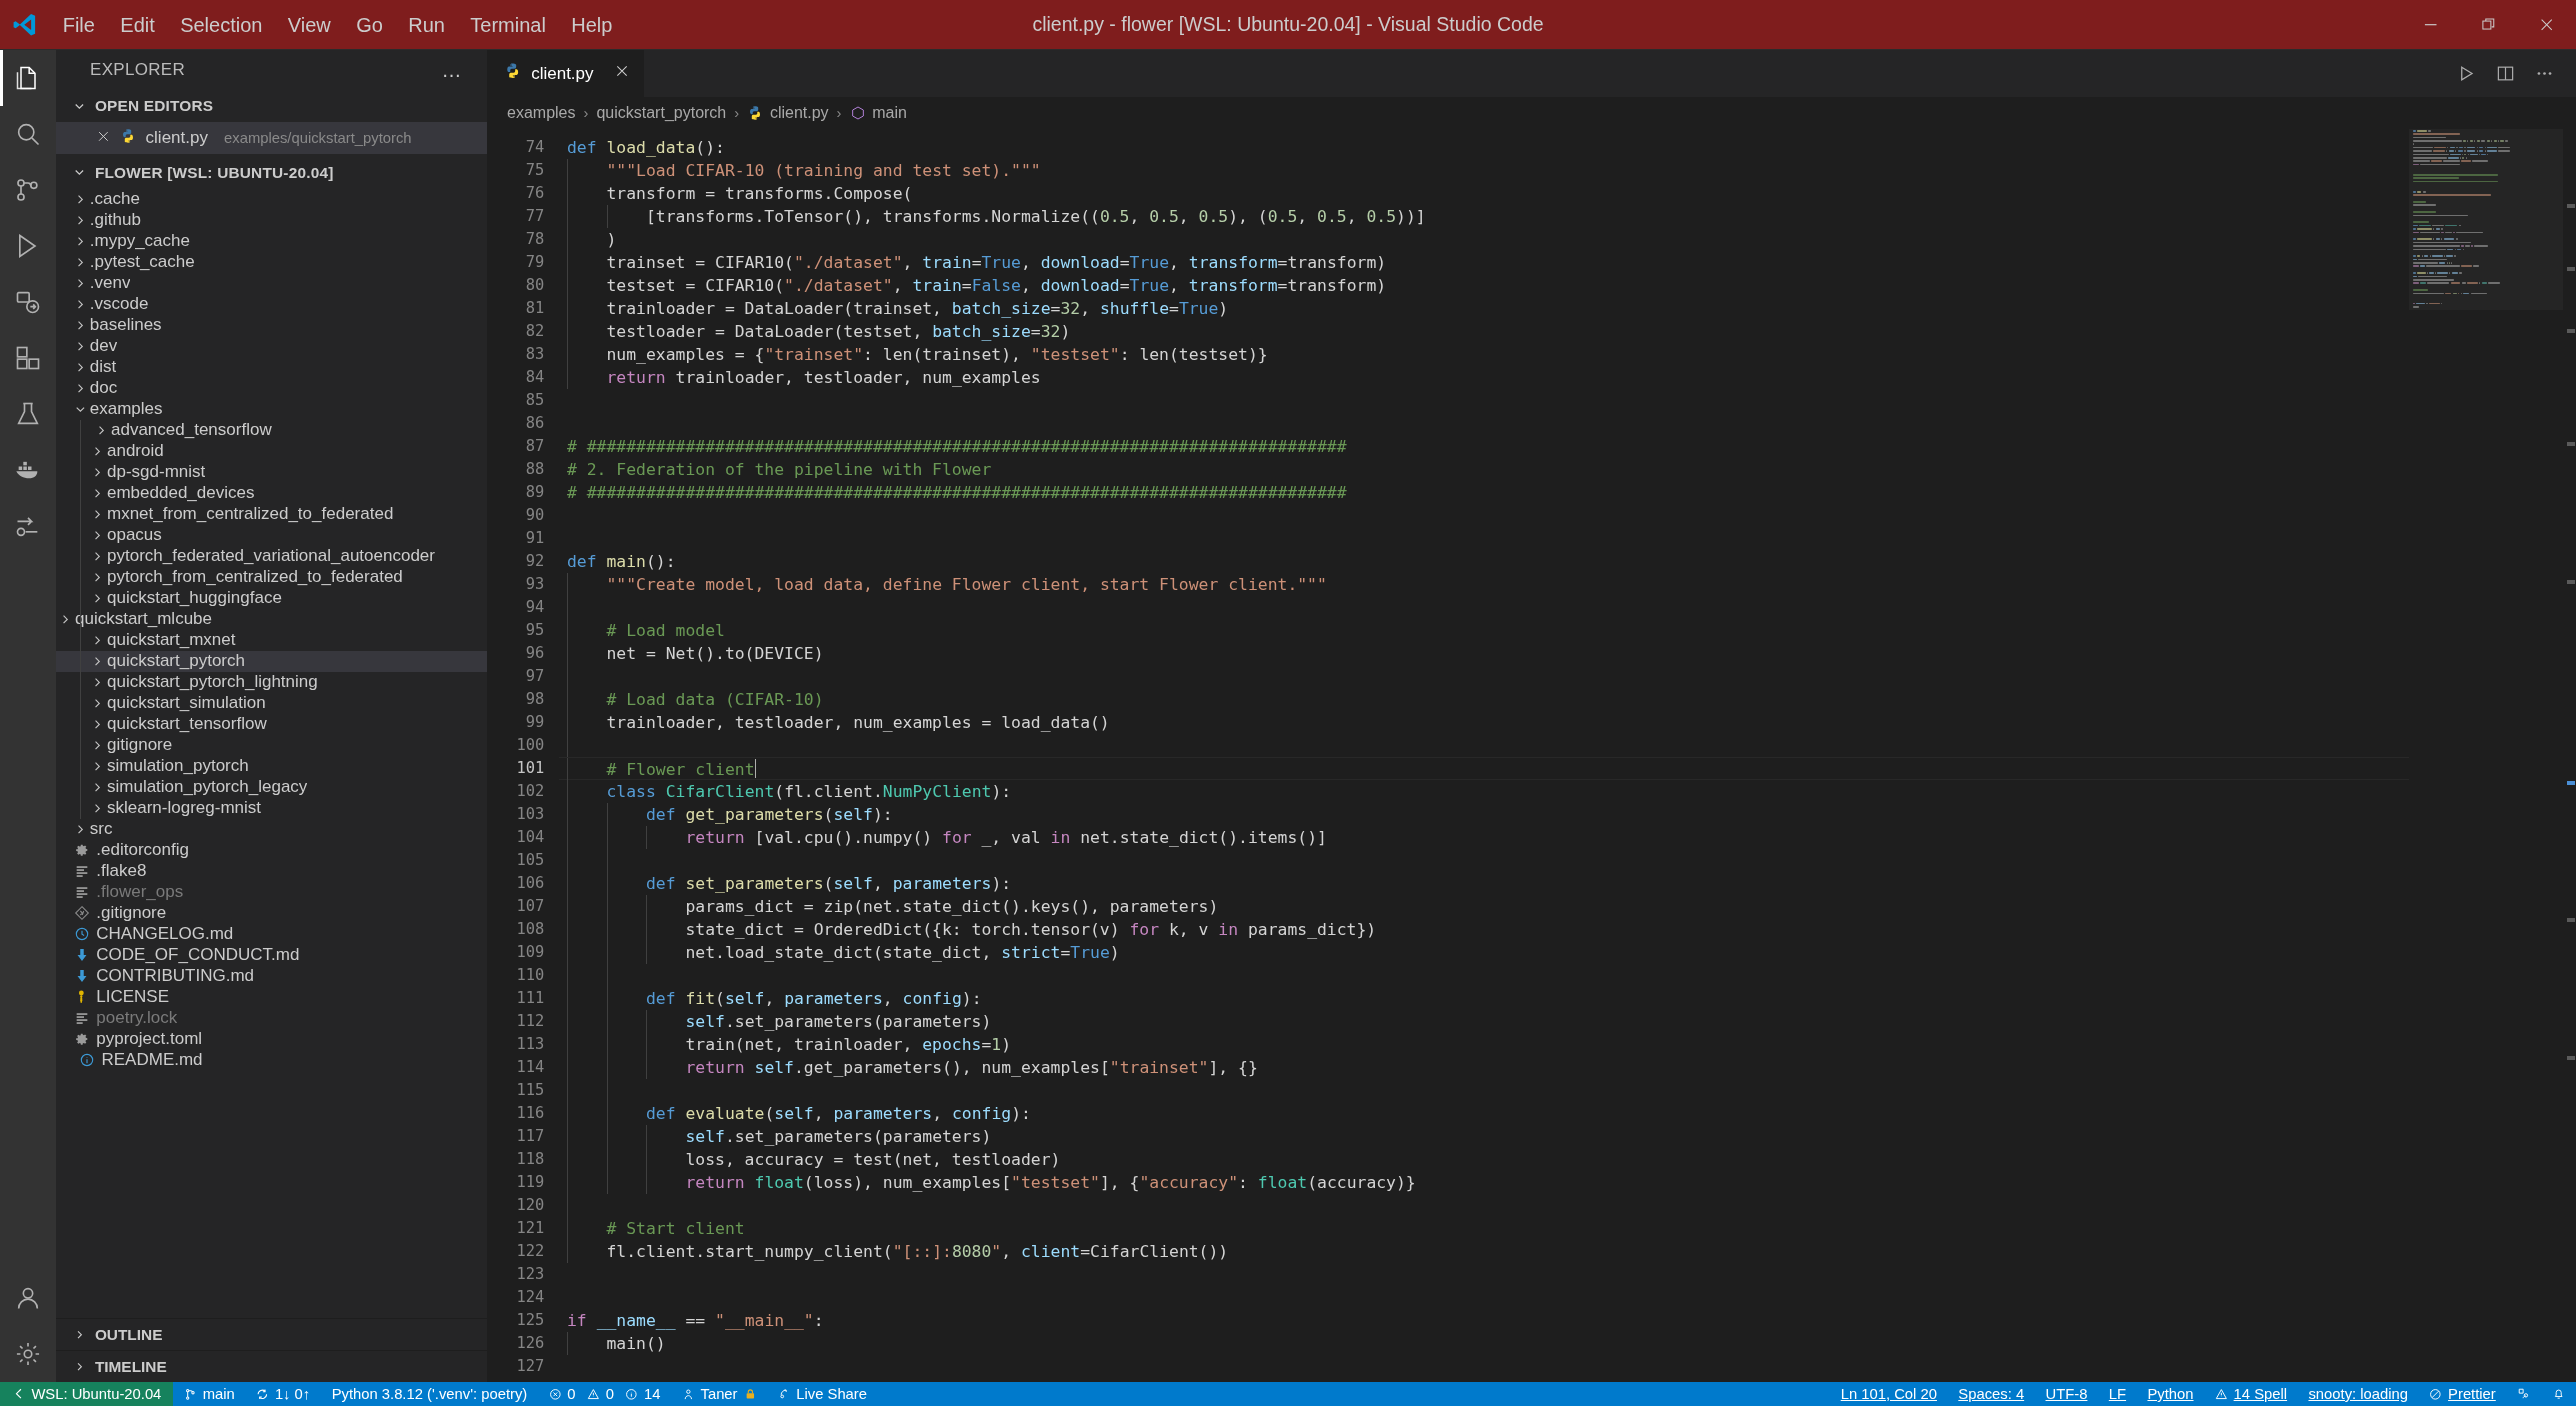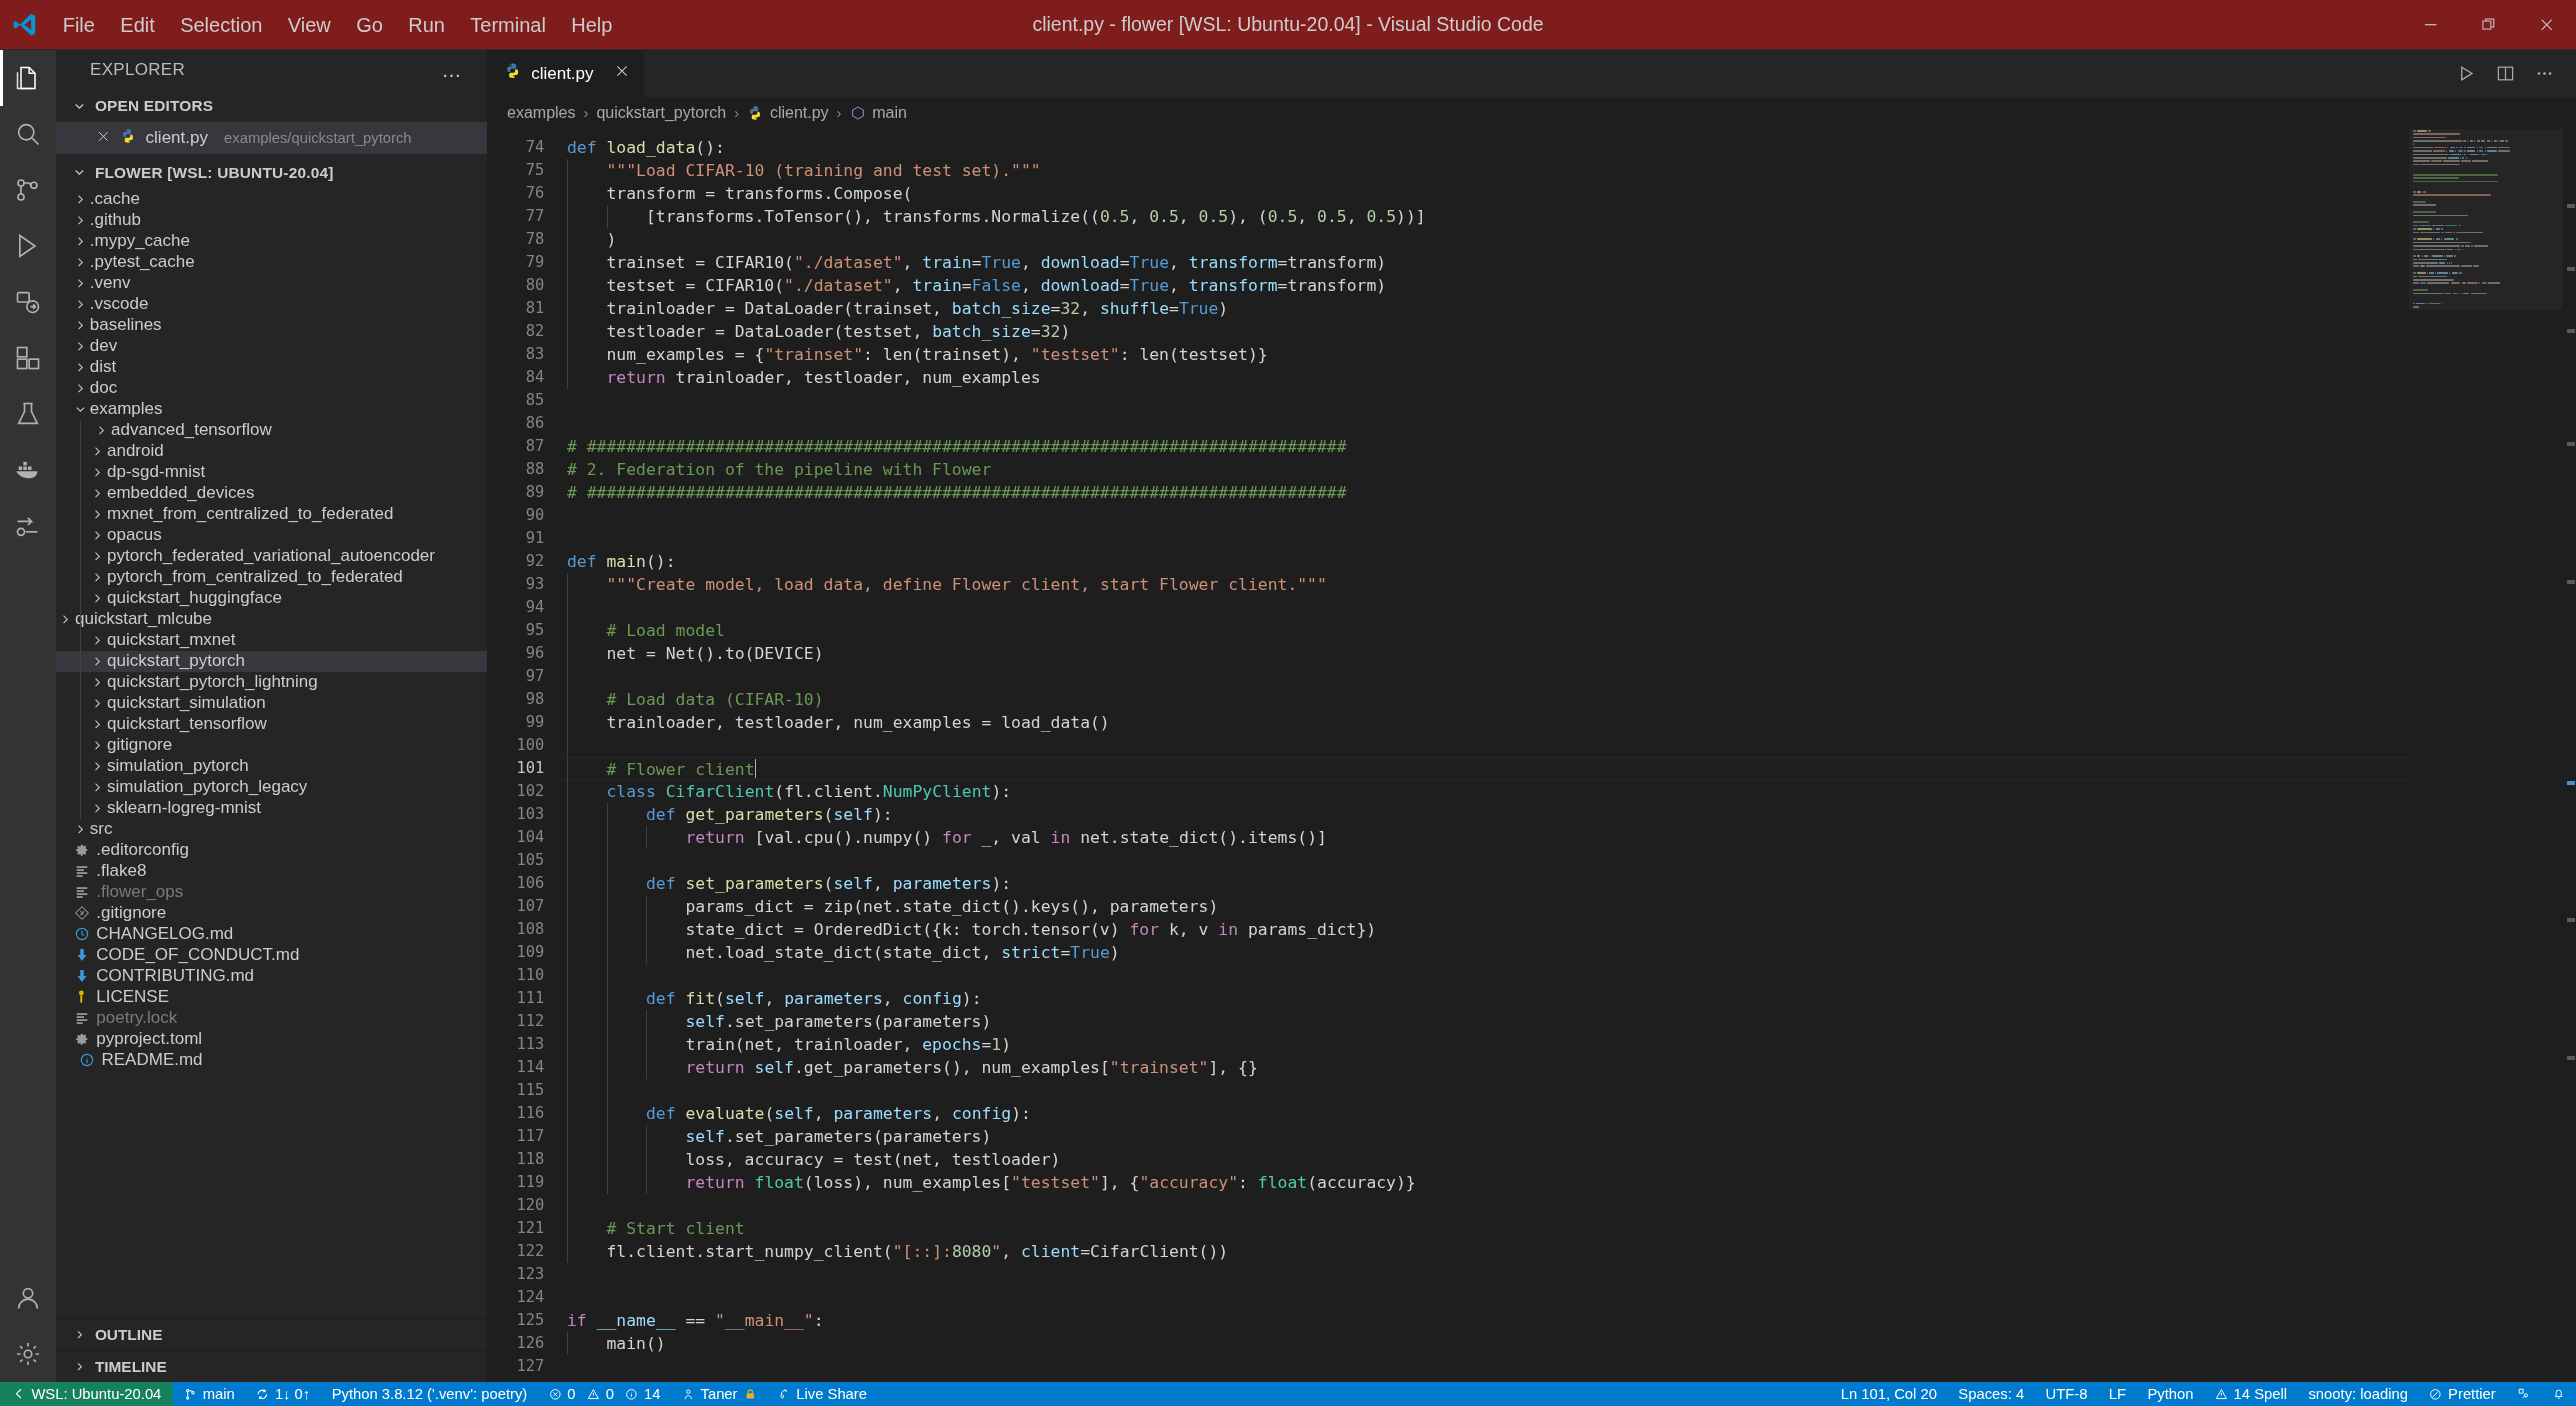--- a/index.html
+++ b/index.html
@@ -149,21 +149,21 @@
   #scrollbar-track { width: 13.4px; flex: 0 0 13.4px; background: #1e1e1e; position: relative; }
   .sb-mark { position: absolute; right: 1.3px; width: 8px; height: 4px; }
 
   
   #statusbar {
     height: 24px; background: #007acc; display: flex; align-items: center;
     color: #ffffff; font-size: 14.8px; width: 2576px;
   }
   .sb-item { display: flex; align-items: center; gap: 6px; padding: 0 10.7px; height: 24px; white-space: nowrap; cursor: pointer; }
   #sb-remote { background: #16825d; padding: 0 12px; }
-  .sb-right { margin-left: auto; display: flex; align-items: flex-end; }
+  .sb-right { margin-left: auto; display: flex; align-items: flex-end; text-decoration: underline; }
   .sb-ico { display: inline-flex; align-items: center; }
 </style>
 </head>
 <body>
 
 <div id="titlebar">
   <div id="vscode-logo">
     <svg width="25.5" height="25.5" viewBox="0 0 32 32">
       <path d="M29.4 4.6l-5.1-2.45a1.55 1.55 0 0 0-1.77.3L3.2 20.1l-2.4-1.85a1.03 1.03 0 0 0-1.32.06l-1.36 1.24" fill="none"></path>
       <path d="M23.9 2.4L9.9 15.6 4.6 11.5 2 12.8v6.4l2.6 1.3 5.3-4.1 14 13.2 5.1-2.4V4.8zM24 9.3v13.4l-8.6-6.7z" fill="#0098d8"></path>

